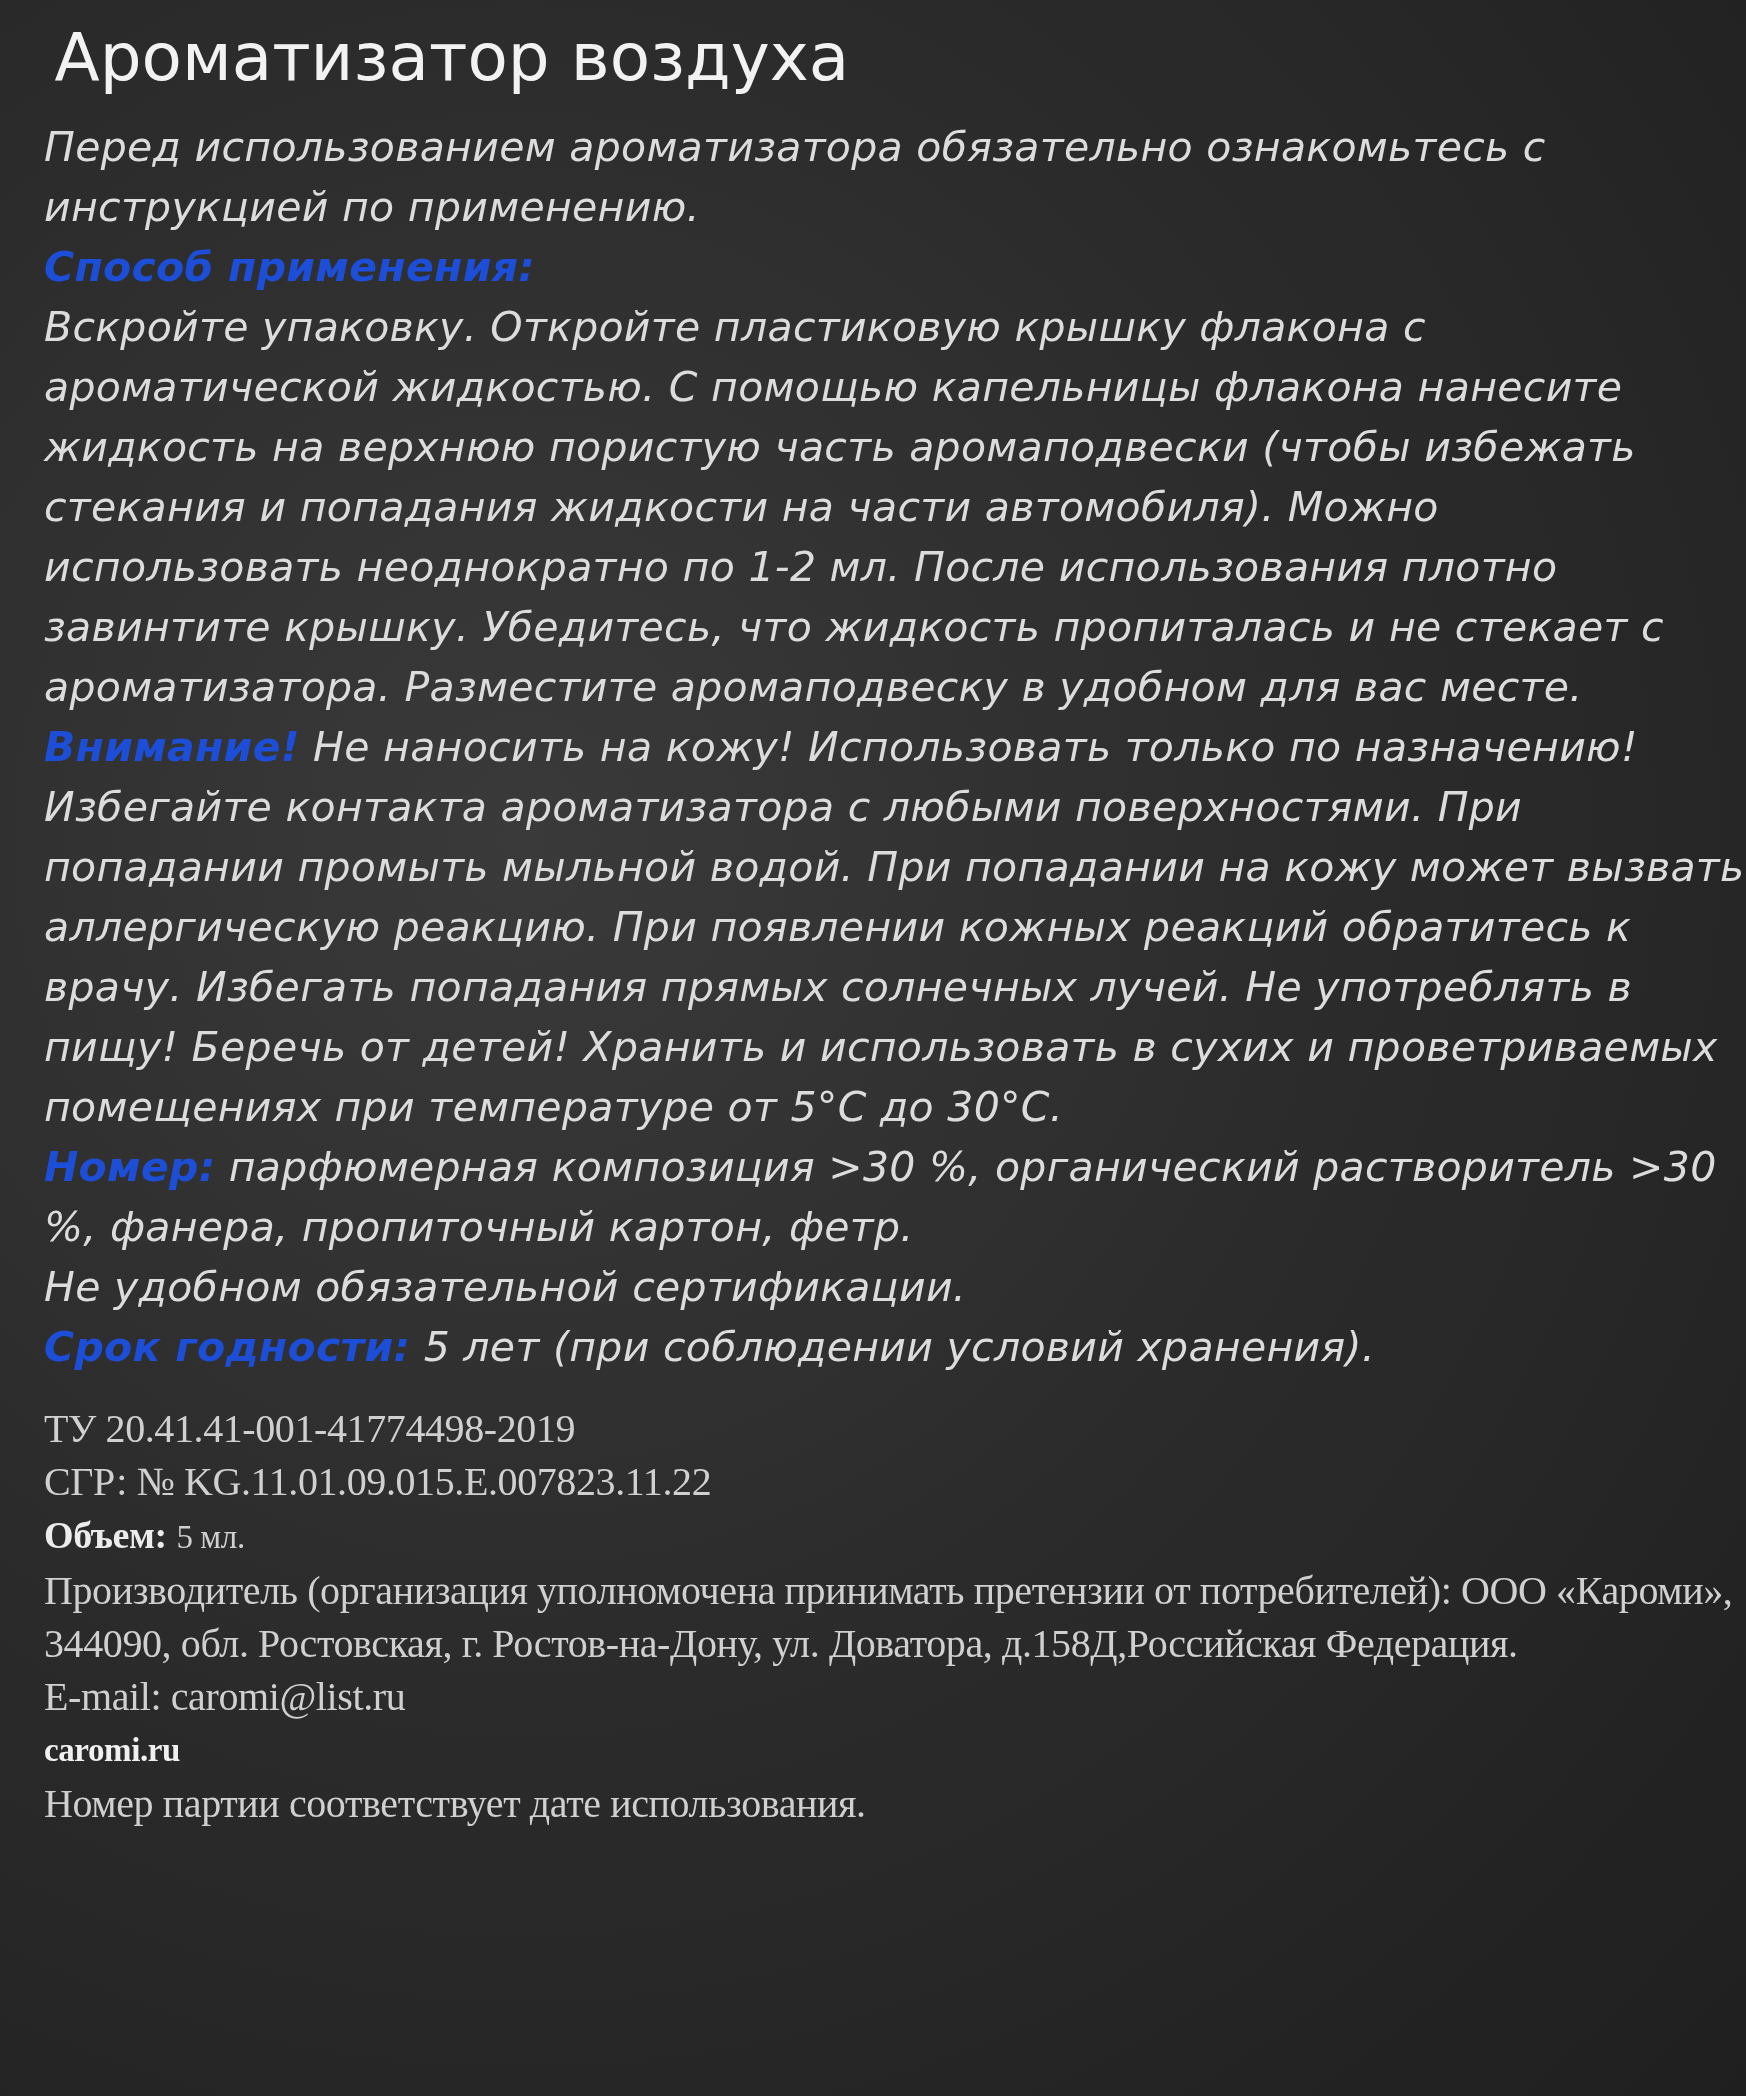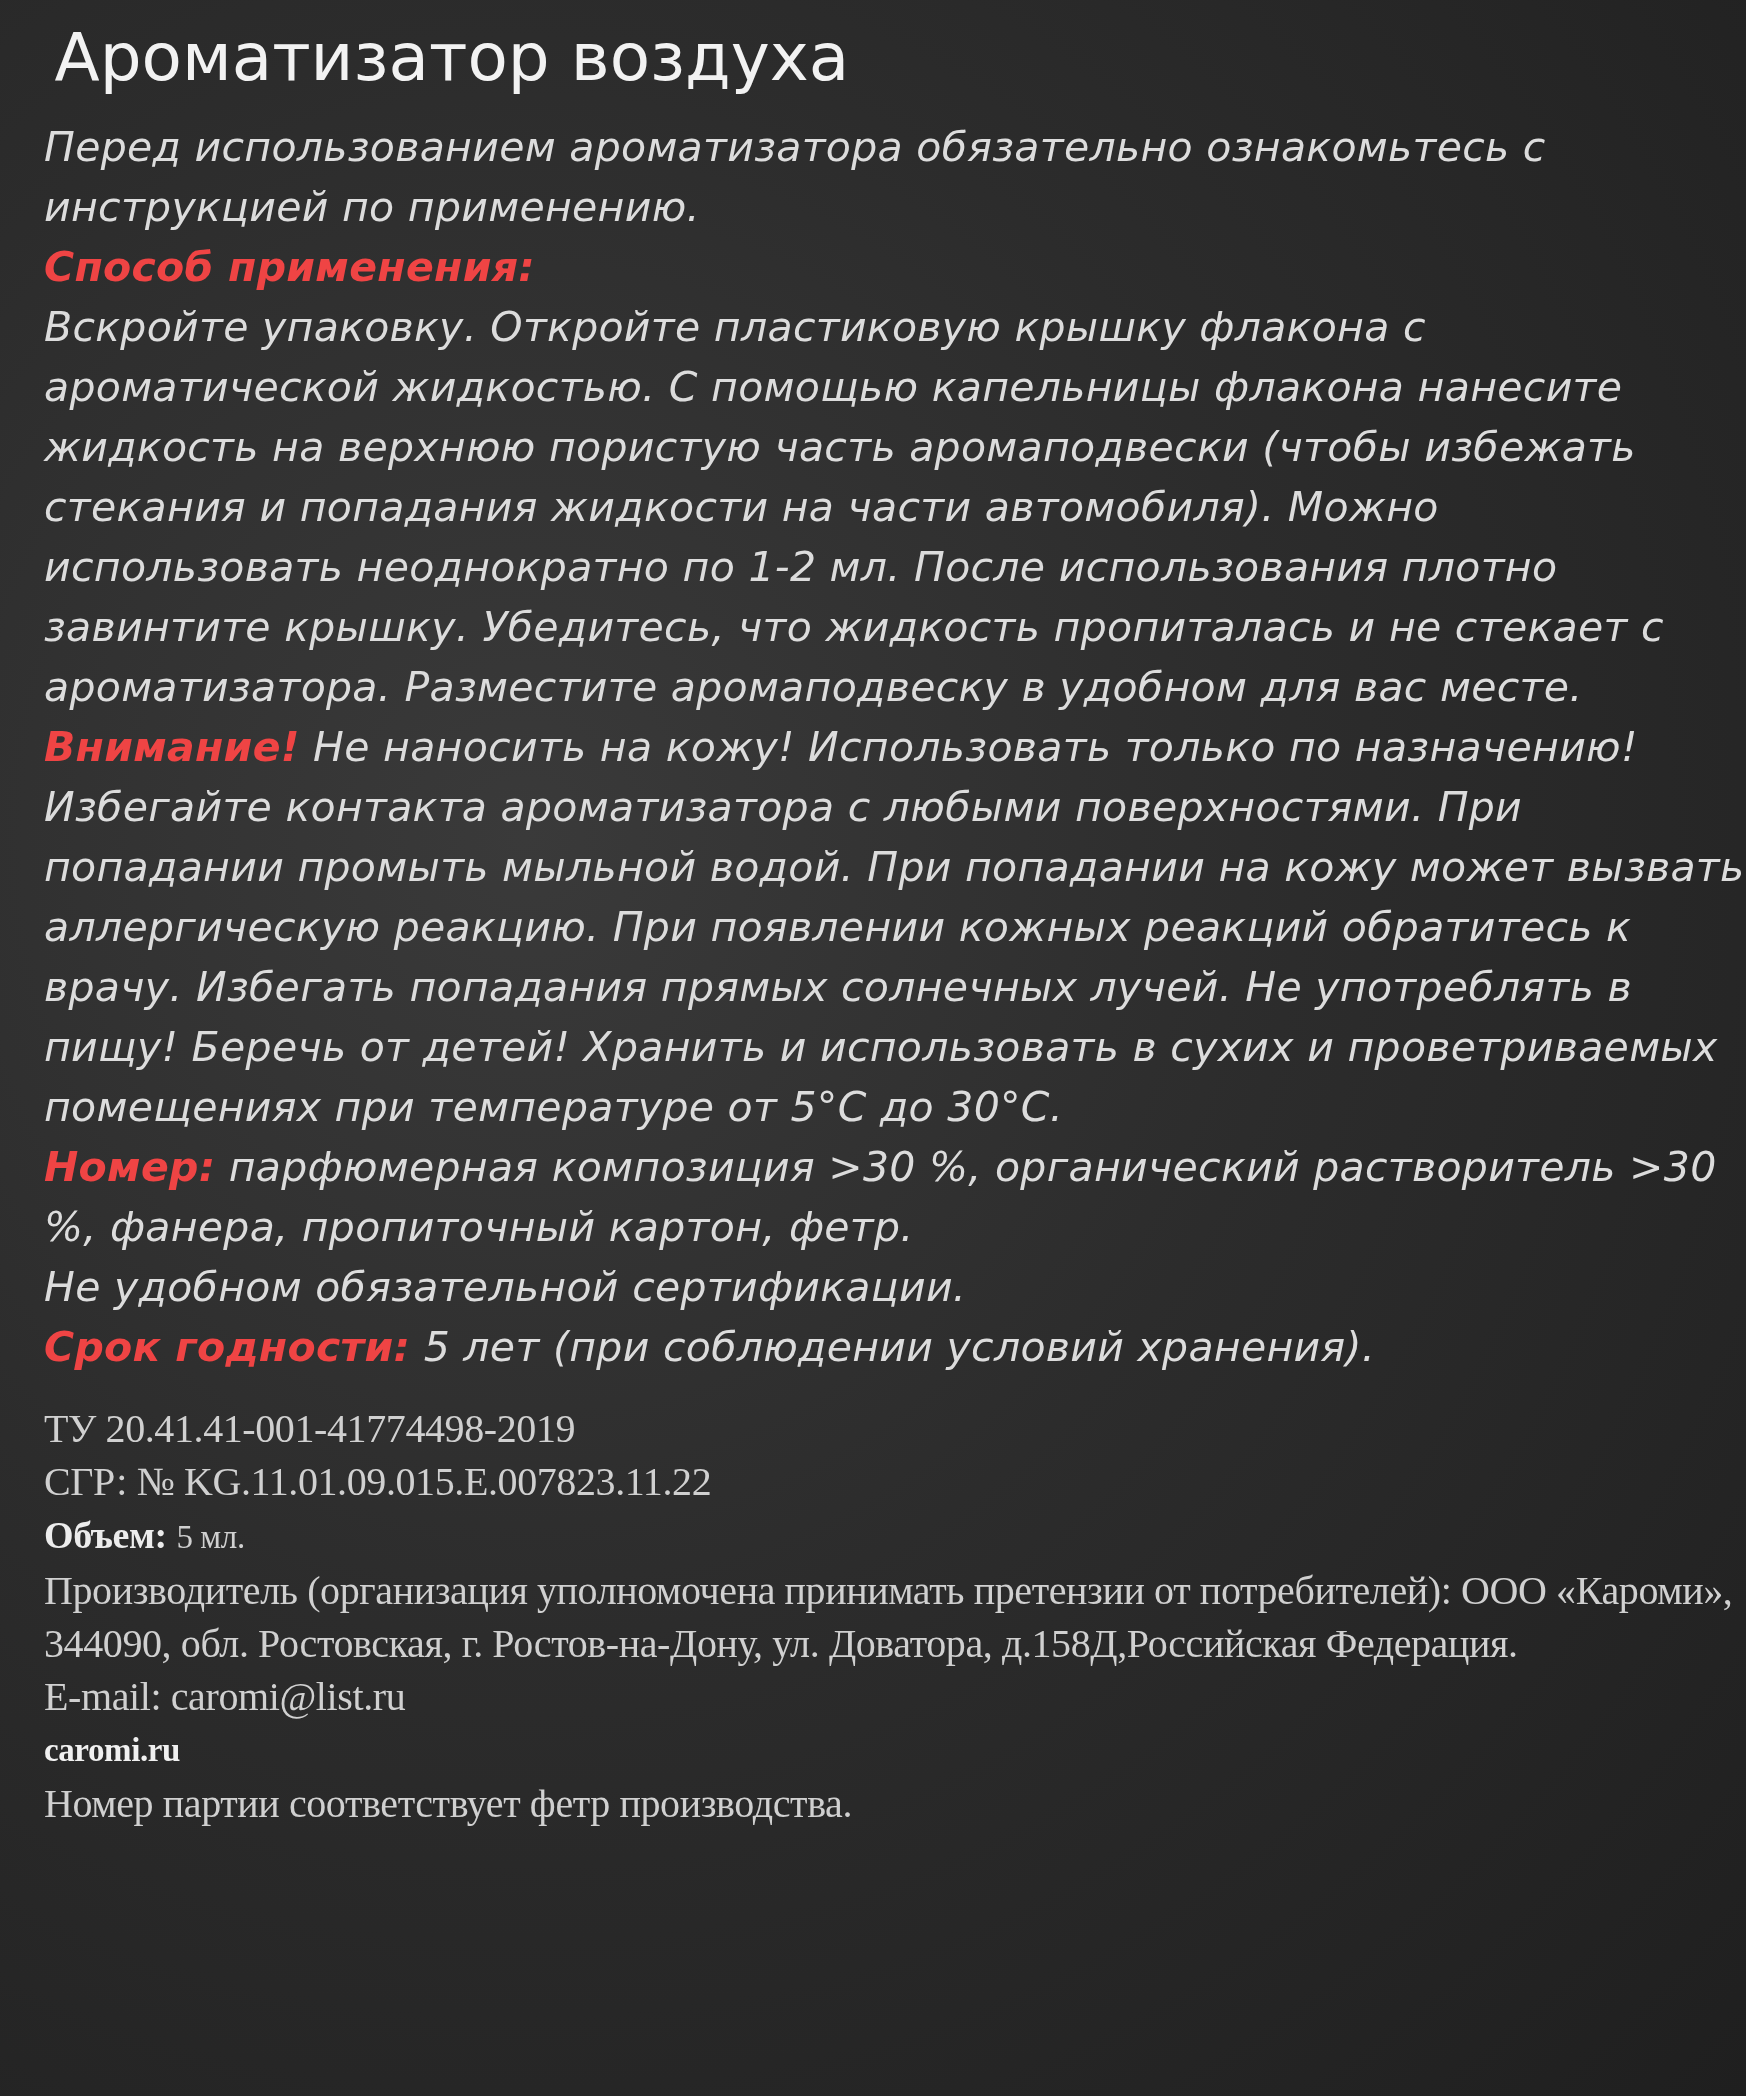--- a/index.html
+++ b/index.html
@@ -27,21 +27,21 @@
       line-height: 80px;
     }
     .sans {
       font-family: "DejaVu Sans", sans-serif;
       font-size: 41px;
       line-height: 60px;
       color: #dcdcdc;
       letter-spacing: 0.3px;
     }
     .sans p { margin: 0; font-style: italic; }
-    .sans b { color: #ef4444; font-weight: bold; }
+    .sans b { color: #1d4ed8; font-weight: bold; }
     .serif {
       font-family: "Liberation Serif", serif;
       font-size: 40px;
       line-height: 53px;
       color: #d0d0d0;
       margin-top: 25px;
       letter-spacing: -0.4px;
     }
     .serif p { margin: 0; }
     .serif b { color: #ececec; }
@@ -74,16 +74,16 @@
     <p><b>Срок годности:</b> <span>5 лет (при соблюдении условий хранения).</span></p>
   </div>
 
   <div class="serif">
     <p>ТУ 20.41.41-001-41774498-2019</p>
     <p>СГР: № KG.11.01.09.015.Е.007823.11.22</p>
     <p><b class="vol-label">Объем:</b> <span class="vol-val">5 мл.</span></p>
     <p>Производитель (организация уполномочена принимать претензии от потребителей): ООО «Кароми», 344090, обл. Ростовская, г. Ростов-на-Дону, ул. Доватора, д.158Д,Российская Федерация.</p>
     <p>E-mail: caromi@list.ru</p>
     <p class="site">caromi.ru</p>
-    <p>Номер партии соответствует фетр производства.</p>
+    <p>Номер партии соответствует дате использования.</p>
   </div>
 </div>
 
 
 </body></html>

